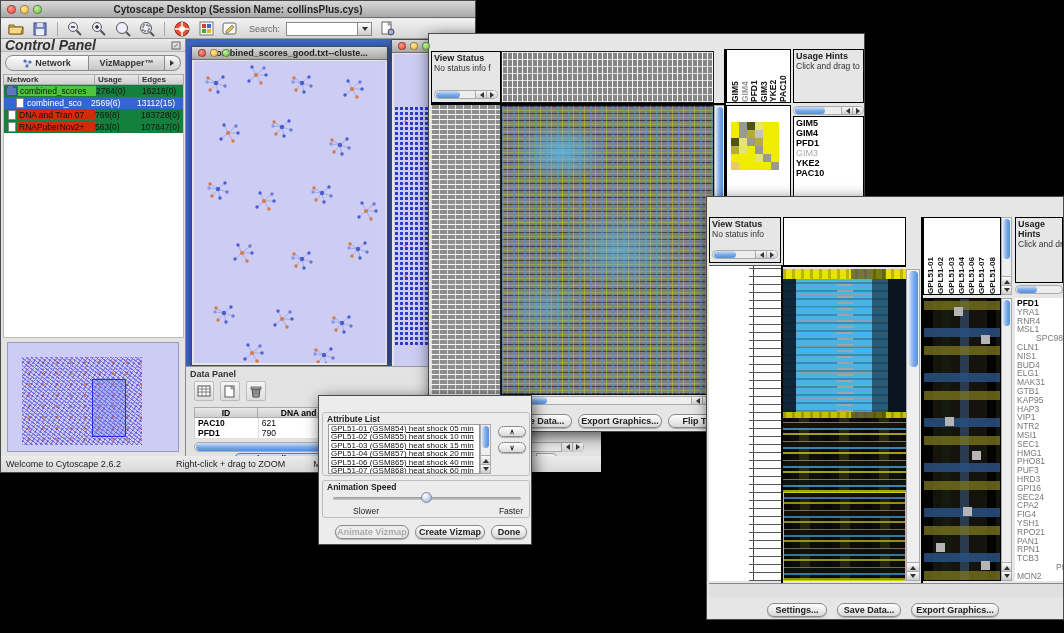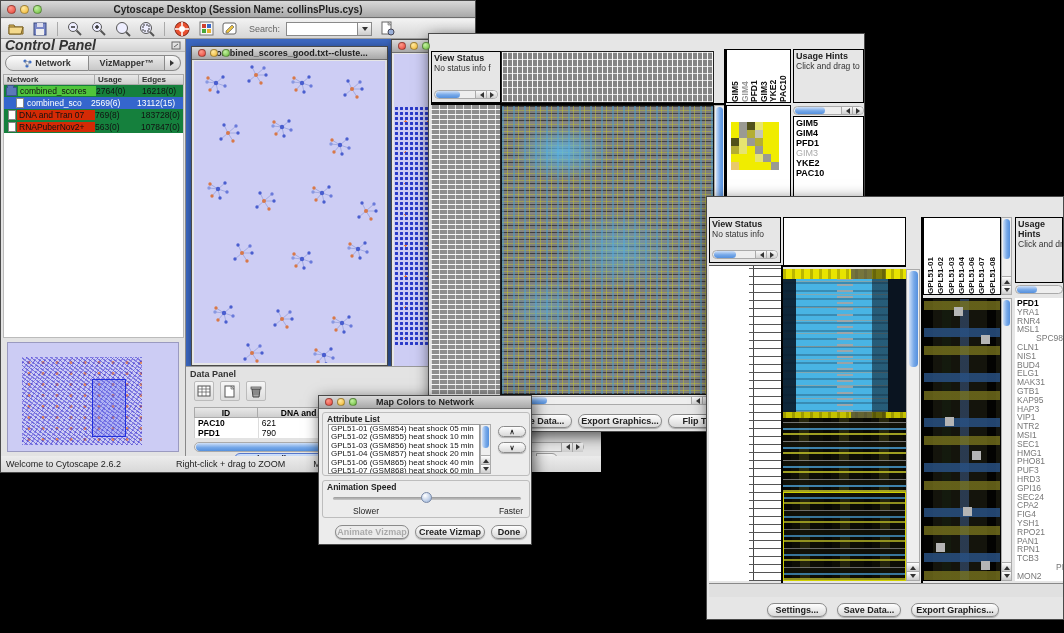--- a/index.html
+++ b/index.html
@@ -125,21 +125,21 @@
 .gcell{position:absolute;width:9px;height:9px;background:#b5b5b5;}
 .matrix{position:absolute;display:grid;grid-template-columns:repeat(6,8px);grid-auto-rows:8px;}
 .mcell{width:8px;height:8px;}
 .mY{background:#f0ec00;}.mD{background:#51511a;}.mG{background:#9a9a92;}
 .mg{background:#c4c4b6;}.mo{background:#b4ae32;}.my{background:#e6e470;}.mr{background:#e9c96a;}
 .blackline{position:absolute;background:#000;}
 
 .groupbox{position:absolute;border:1px solid #bdbdbd;border-radius:3px;background:#ececec;}
 .gb-label{position:absolute;top:1px;left:4px;font-size:8.5px;font-weight:bold;color:#222;}
 .attr-listbox{position:absolute;background:#fff;border:1px solid #999;overflow:hidden;}
-.attr-item{font-size:8px;line-height:8.4px;white-space:nowrap;color:#111;padding-left:2px;}
+.attr-item{font-size:8px;line-height:8.4px;white-space:nowrap;color:#111;padding-left:2px;text-decoration:underline;}
 .slider-track{position:absolute;height:3px;background:linear-gradient(#9a9a9a,#c8c8c8);border-radius:2px;}
 .slider-thumb{position:absolute;width:11px;height:11px;border-radius:50%;background:radial-gradient(circle at 35% 30%,#fff,#bfcfe8 60%,#8aa8d0);border:1px solid #7a8aa8;}
 .dlg-lbl{font-size:8.5px;color:#222;}
 </style>
 </head>
 <body>
 
 <div class="win" style="left:0;top:5;width:476px;height:473px;">
   <div class="titlebar">
     <div class="lights">
@@ -551,28 +551,20 @@
           <span class="tri-r"></span>
         </span>
     </div>
   </div>
   <div class="macbtn" style="left:77px;top:380px;width:66px;">Save Data...</div>
   <div class="macbtn" style="left:149px;top:380px;width:84px;">Export Graphics...</div>
   <div class="macbtn" style="left:239px;top:380px;width:96px;">Flip Tree Nodes</div>
 </div>
 
 <div class="win small" style="left:318px;top:395px;width:214px;height:150px;background:#ececec;">
-  <div class="titlebar">
-    <div class="lights">
-      <div class="light lr"></div>
-      <div class="light ly"></div>
-      <div class="light lg"></div>
-    </div>
-    <div class="title">Map Colors to Network</div>
-  </div>
   <div class="groupbox" style="left:3px;top:16px;width:208px;height:64px;">
     <div class="gb-label">Attribute List</div>
     <div class="attr-listbox" style="left:5px;top:11px;width:152px;height:50px;">
 
     <div class="attr-item">GPL51-01 (GSM854) heat shock 05 min</div>
         <div class="attr-item">GPL51-02 (GSM855) heat shock 10 min</div>
         <div class="attr-item">GPL51-03 (GSM856) heat shock 15 min</div>
         <div class="attr-item">GPL51-04 (GSM857) heat shock 20 min</div>
         <div class="attr-item">GPL51-06 (GSM865) heat shock 40 min</div>
         <div class="attr-item">GPL51-07 (GSM868) heat shock 60 min</div>

